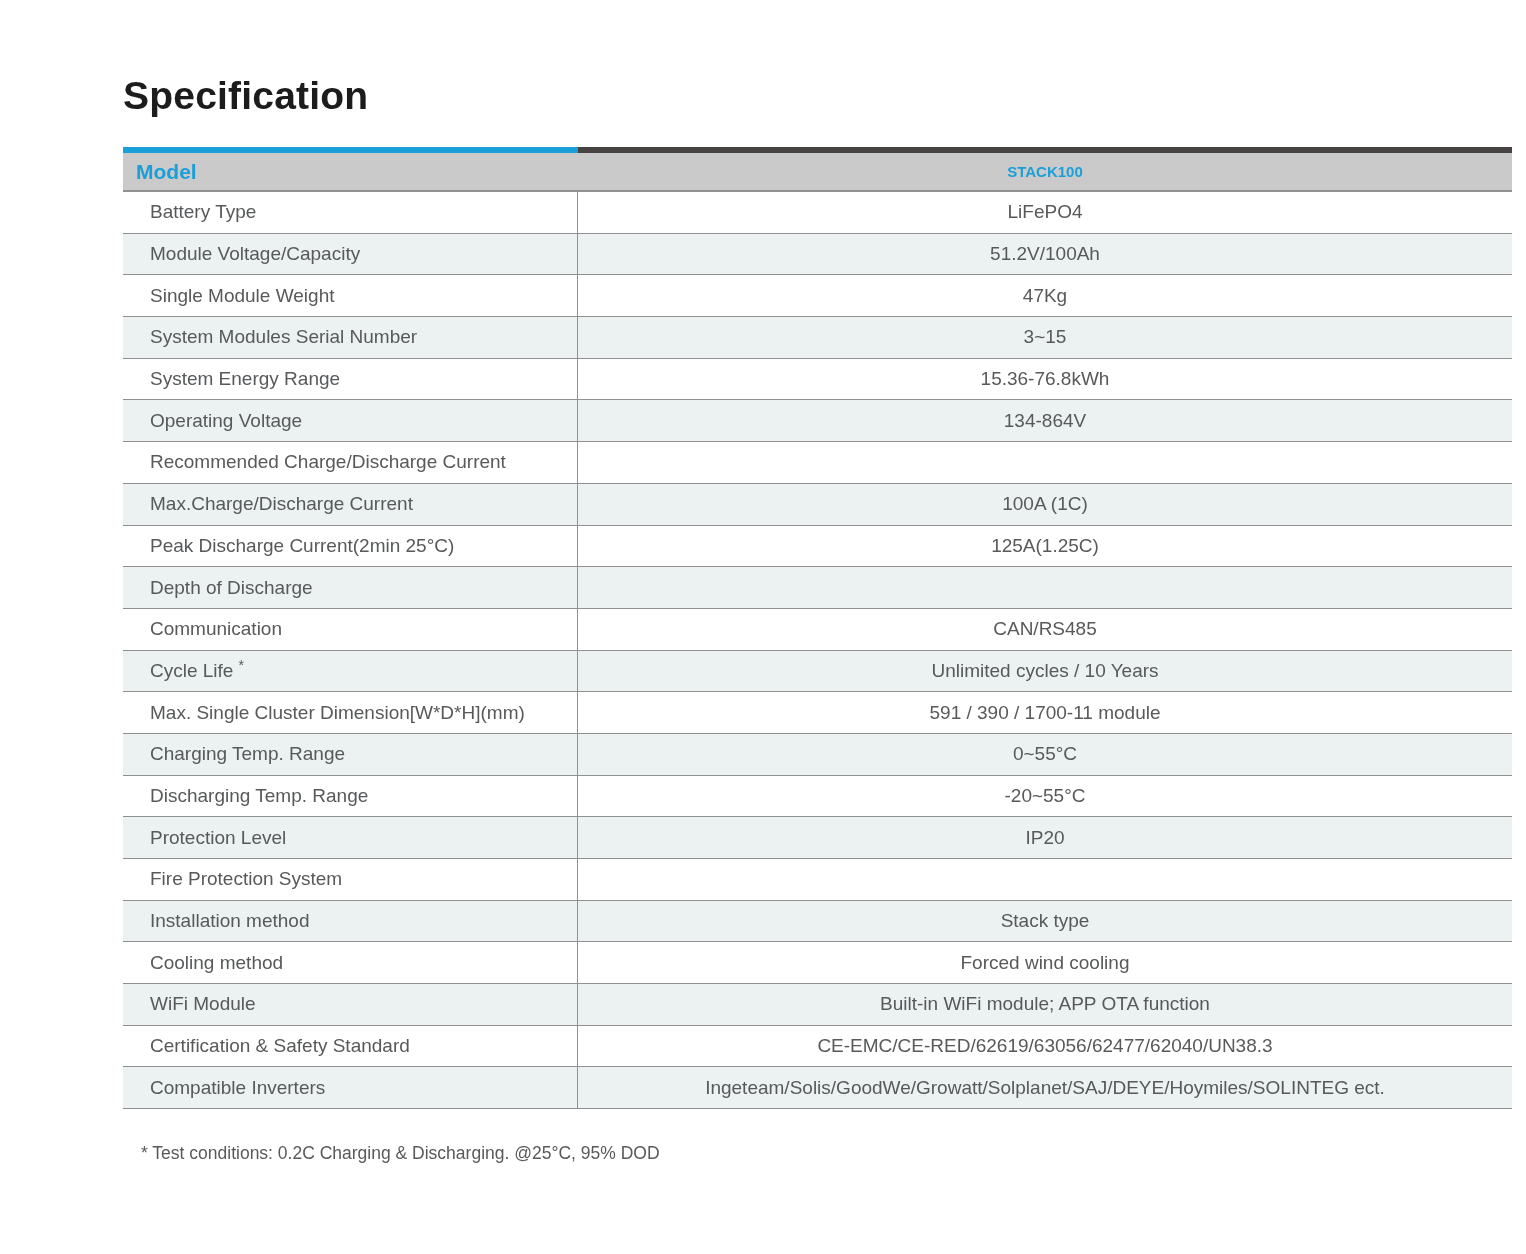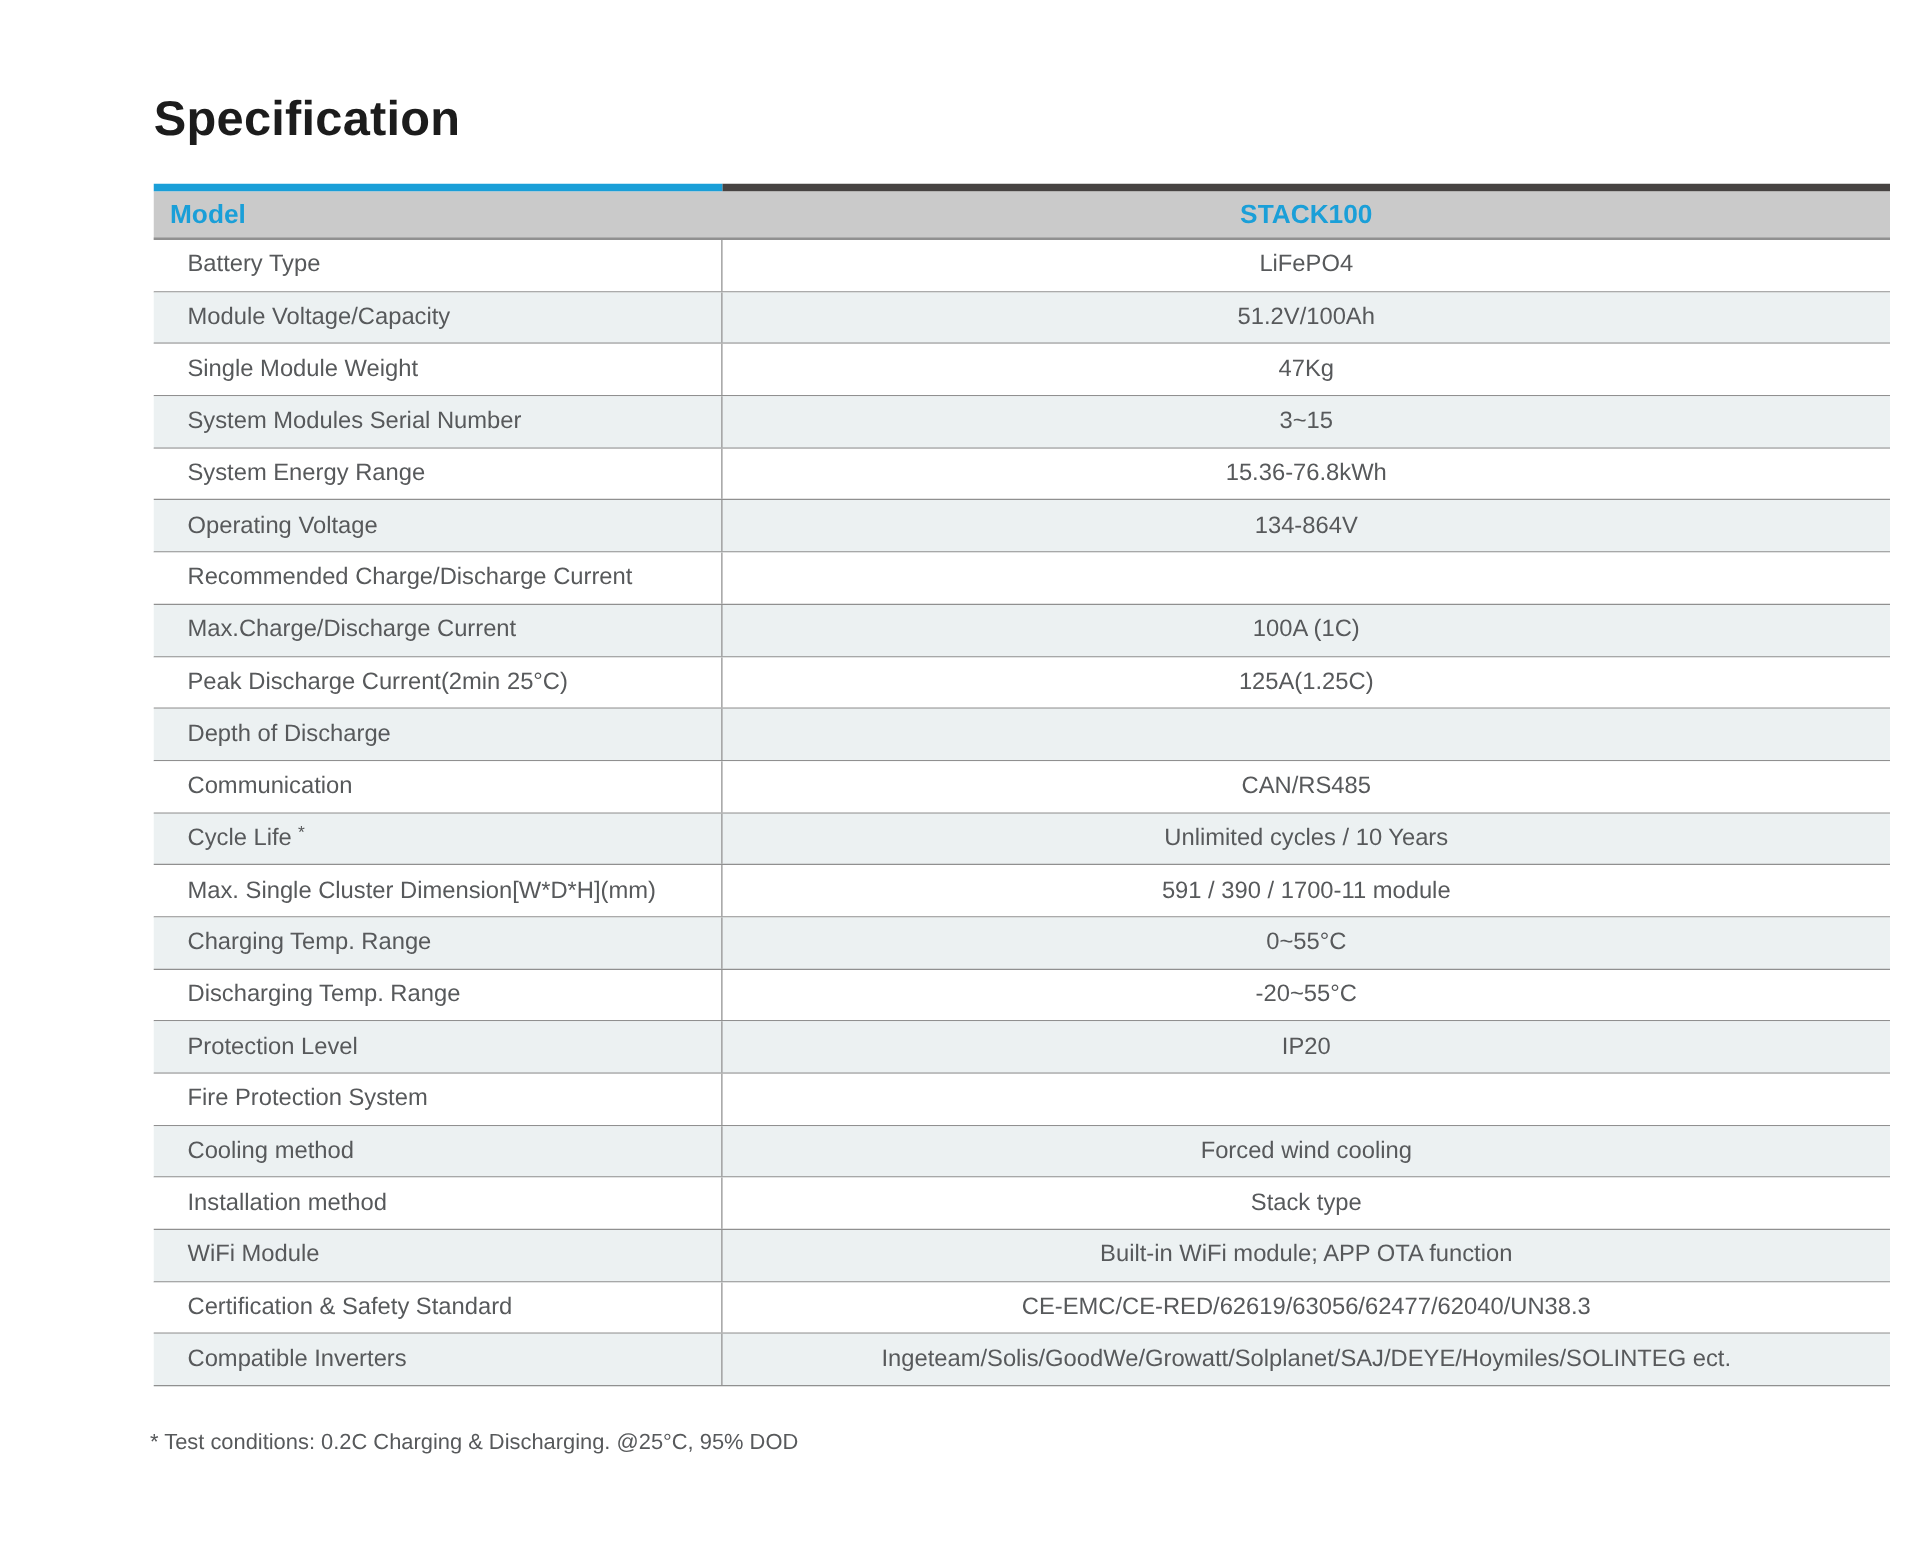--- a/index.html
+++ b/index.html
@@ -28,21 +28,21 @@
     display: flex; height: 39px; align-items: center;
     background: var(--header-bg, #CACACA);
     border-bottom: 2px solid var(--row-line, #909090);
   }
   .th-left {
     width: 455px; padding-left: 13px;
     font-size: 21px; font-weight: 700; color: var(--accent-blue, #1A9FD8);
   }
   .th-right {
     flex: 1; text-align: center;
-    font-size: 21px; font-weight: 700; color: var(--accent-blue, #1A9FD8);
+    font-size: 15px; font-weight: 700; color: var(--accent-blue, #1A9FD8);
   }
 
   .row {
     display: flex; height: 41.7px; align-items: stretch;
     border-bottom: 1.5px solid var(--row-line, #909090);
     background: #ffffff;
   }
   .row:nth-child(even) { background: var(--row-alt-bg, #ECF1F2); }
   .cell-label {
     width: 455px; padding-left: 27px;
@@ -54,21 +54,21 @@
     font-size: 14px; margin-left: 5px;
     position: relative; top: -6px;
   }
   .cell-value {
     flex: 1; display: flex; align-items: center; justify-content: center;
     text-align: right;
     font-size: 19px; color: var(--text-primary, #57595B);
   }
 
   .footnote {
-    position: absolute; left: 82px; top: 1143px;
+    position: absolute; left: 103px; top: 1143px;
     font-size: 17.5px; color: var(--text-primary, #57595B);
   }
 </style>
 </head>
 <body>
 
 <div class="page">
 
   <h1 class="title">Specification</h1>
 
@@ -179,29 +179,29 @@
           </div>
           <div class="cell-value">IP20</div>
         </div>
         <div class="row">
           <div class="cell-label">
             <span>Fire Protection System</span>
           </div>
         </div>
         <div class="row">
           <div class="cell-label">
+            <span>Installation method</span>
+          </div>
+          <div class="cell-value">Stack type</div>
+        </div>
+        <div class="row">
+          <div class="cell-label">
             <span>Cooling method</span>
           </div>
           <div class="cell-value">Forced wind cooling</div>
-        </div>
-        <div class="row">
-          <div class="cell-label">
-            <span>Installation method</span>
-          </div>
-          <div class="cell-value">Stack type</div>
         </div>
         <div class="row">
           <div class="cell-label">
             <span>WiFi Module</span>
           </div>
           <div class="cell-value">Built-in WiFi module; APP OTA function</div>
         </div>
         <div class="row">
           <div class="cell-label">
             <span>Certification &amp; Safety Standard</span>

